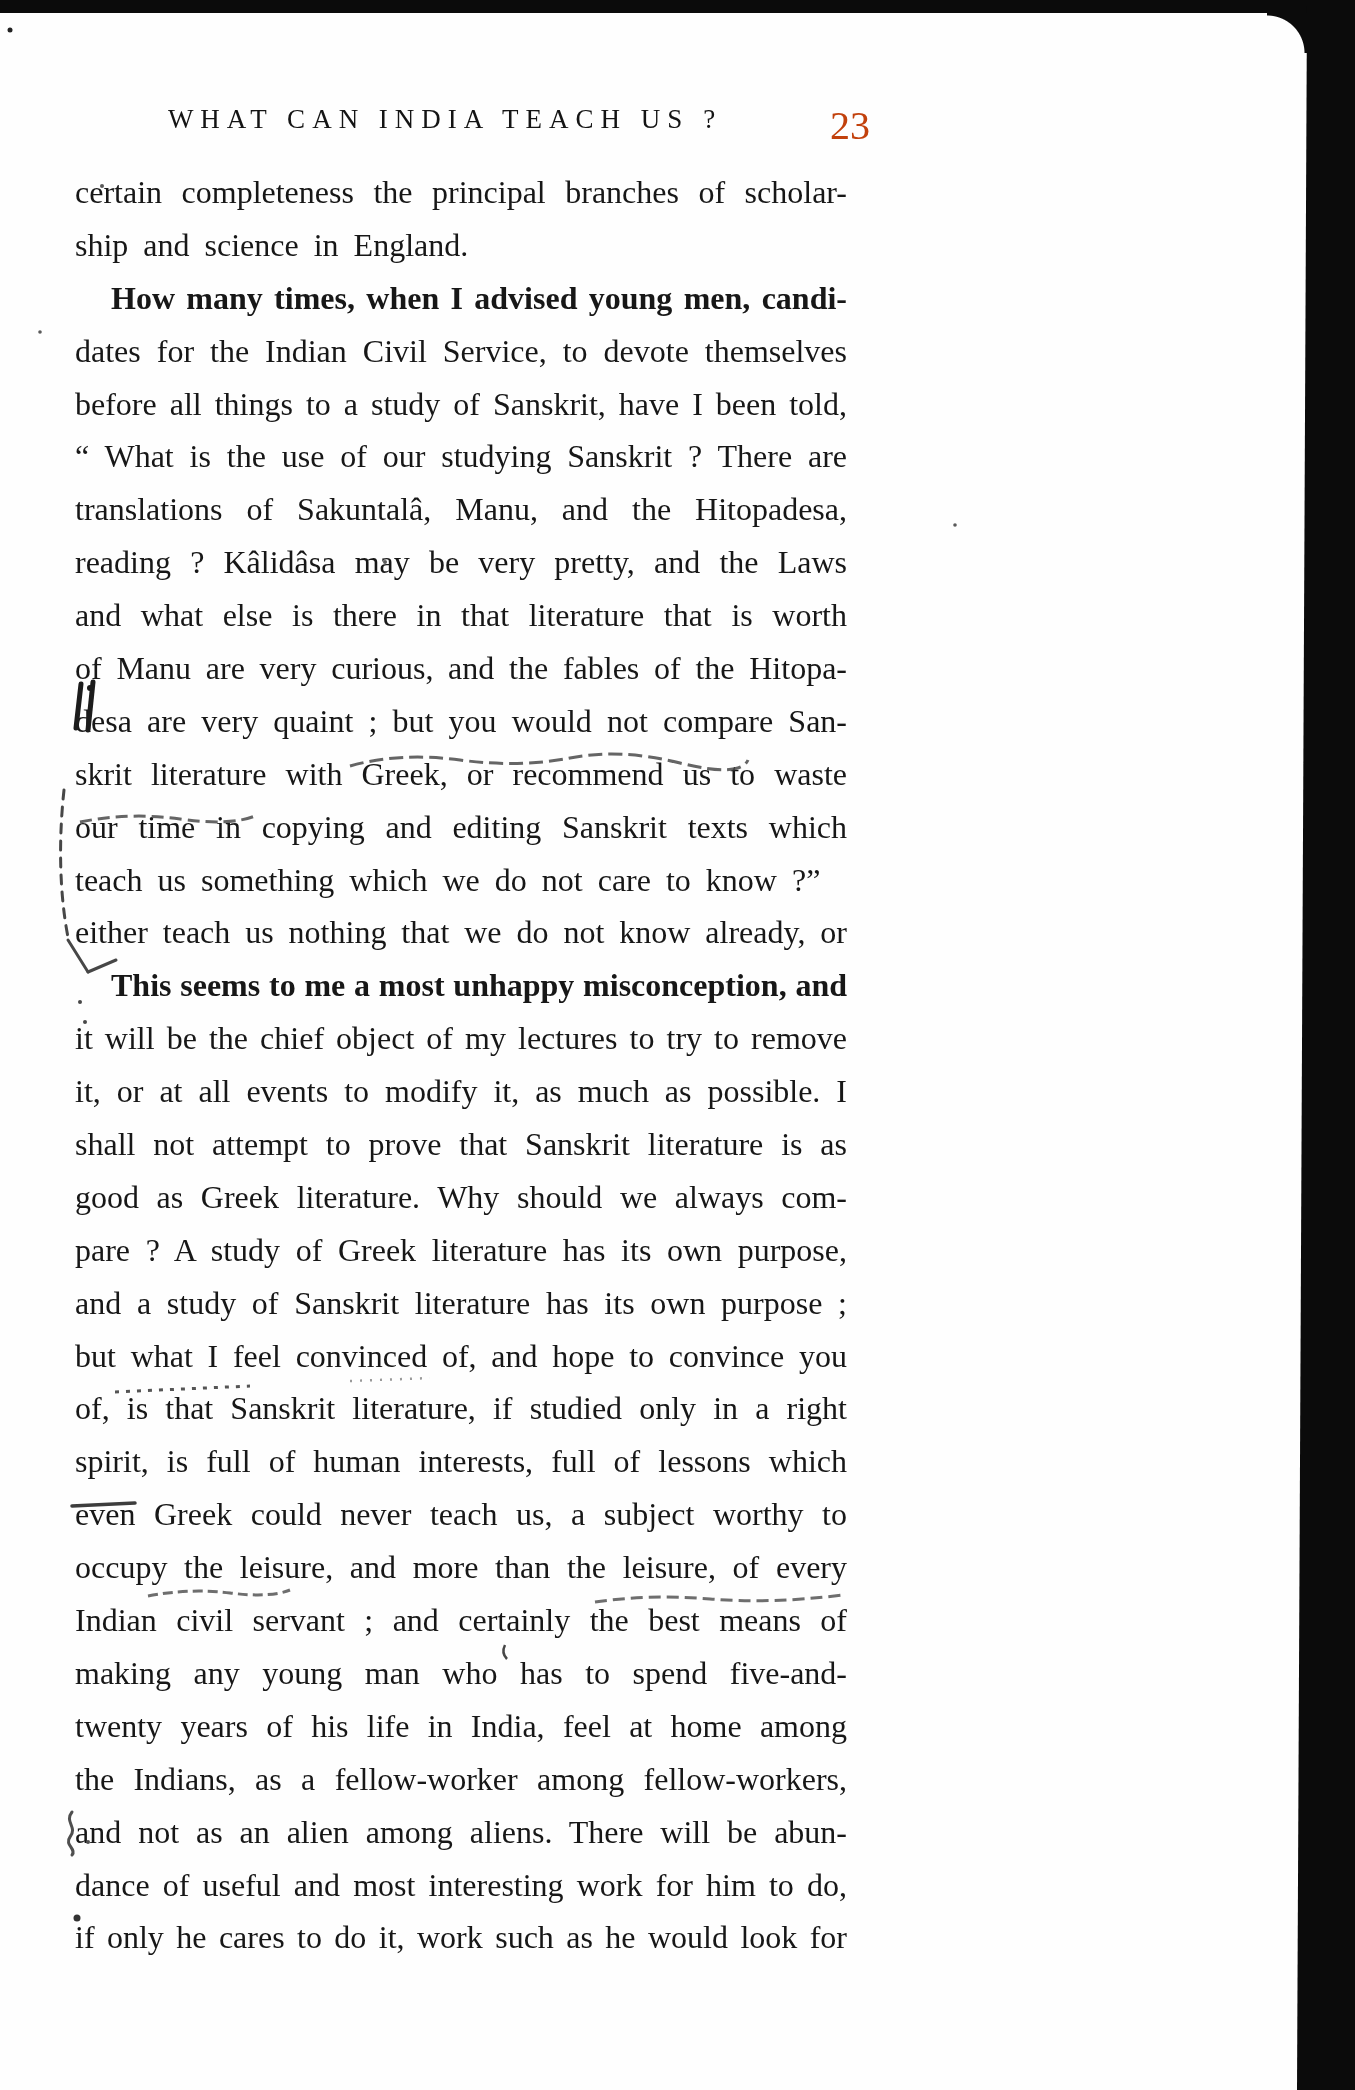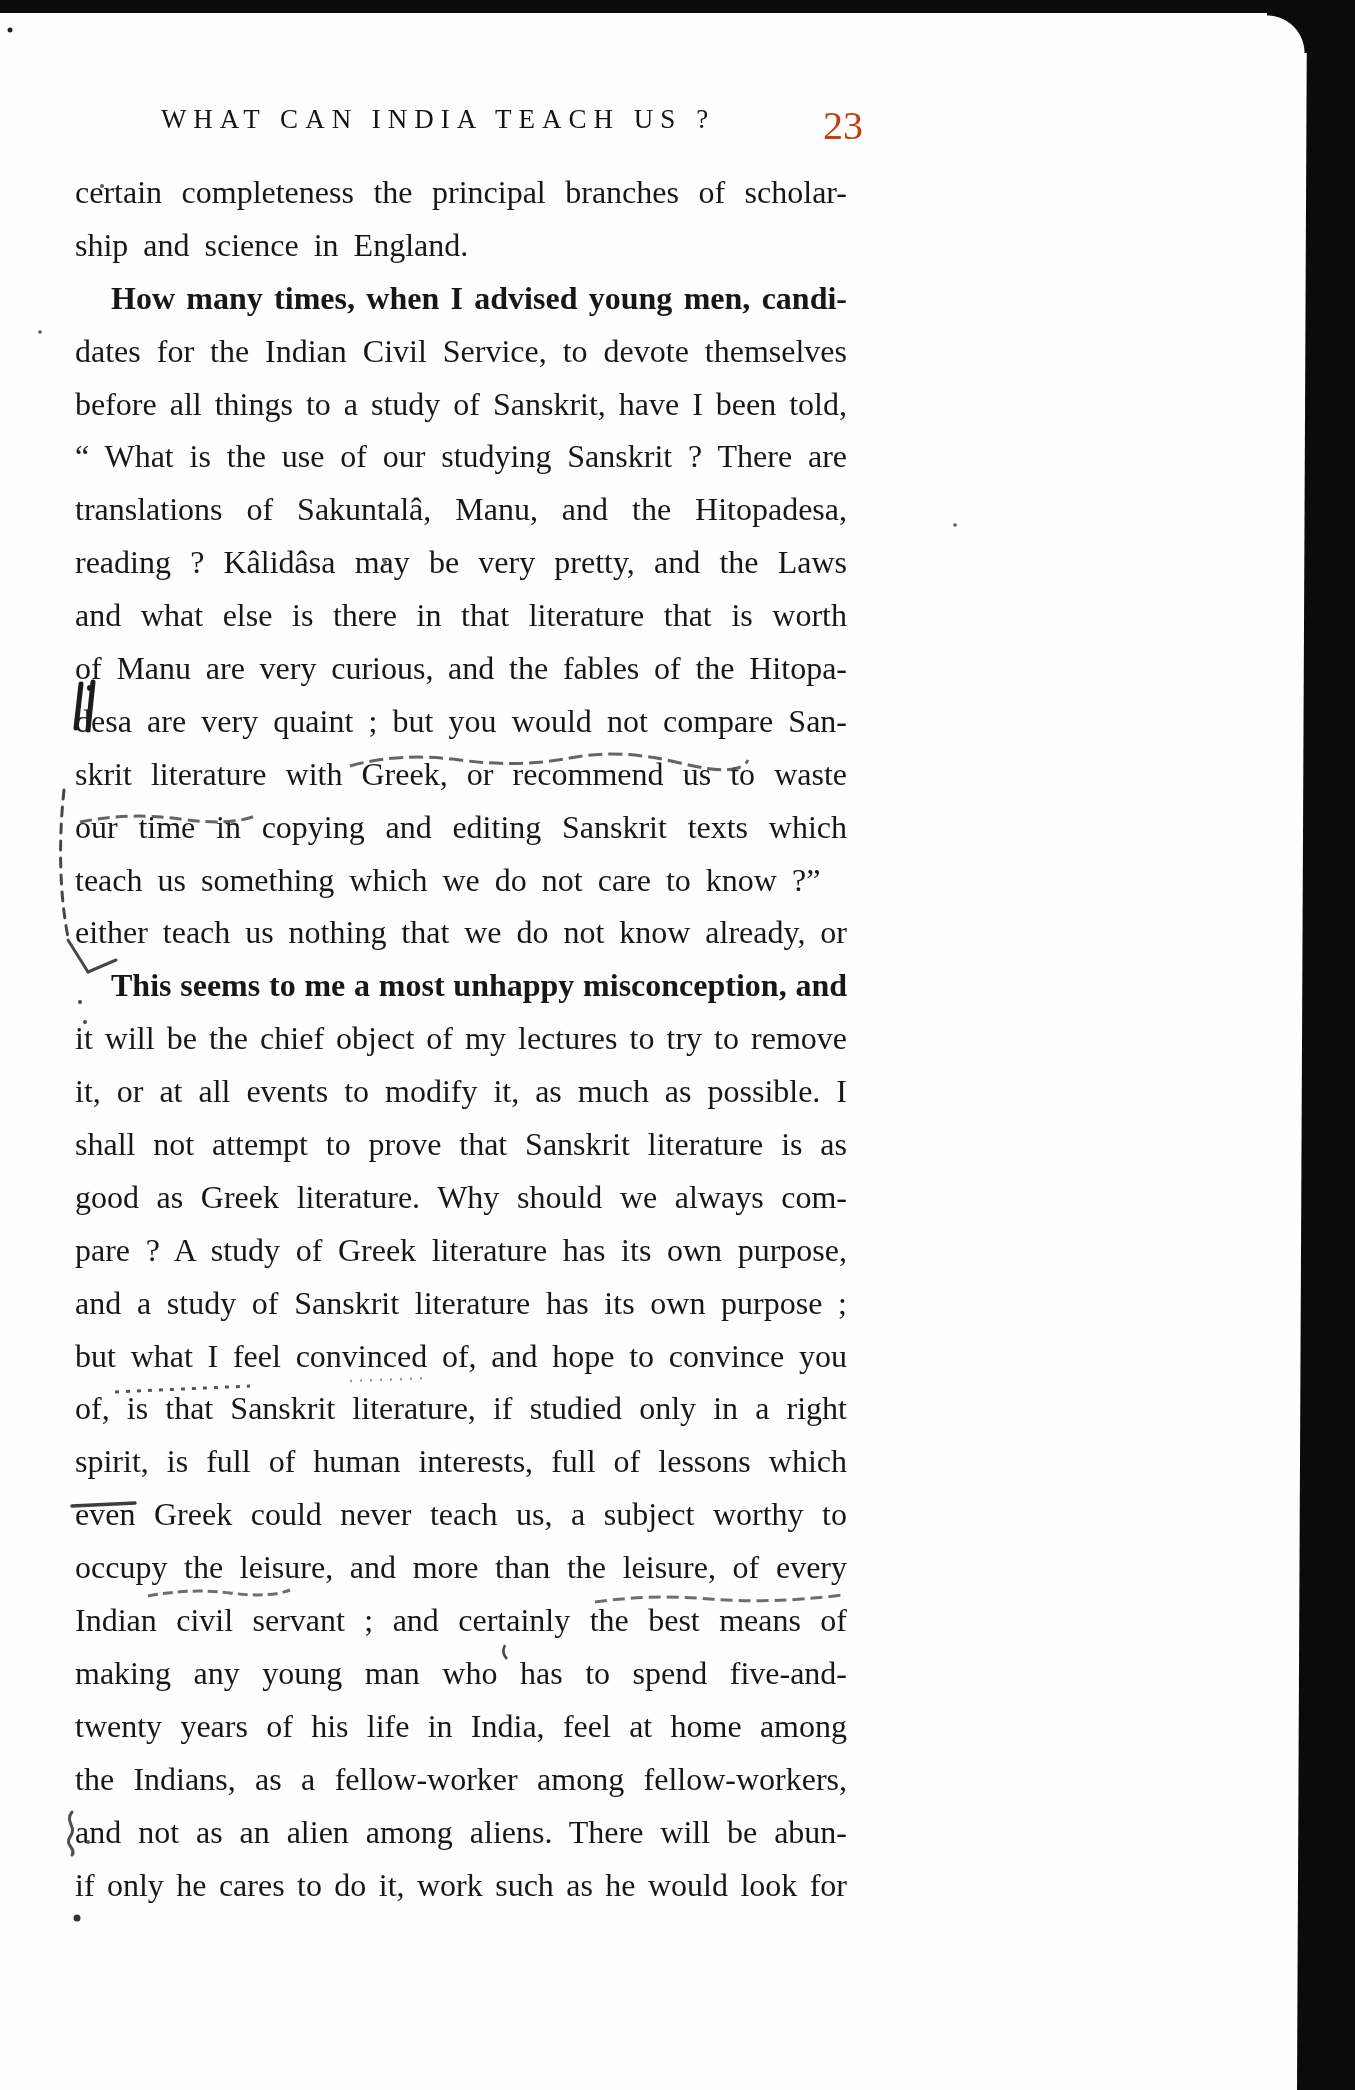--- a/index.html
+++ b/index.html
@@ -15,21 +15,21 @@
   .scan-bar-top{position:absolute;top:0;left:0;width:100%;height:13px;background:#0b0b0b;}
   .scan-band-right{
     position:absolute;top:0;right:0;bottom:0;width:58px;background:#0b0b0b;
     clip-path:polygon(10px 0,100% 0,100% 100%,0 100%);
   }
   .scan-corner{
     position:absolute;top:13px;right:48px;width:40px;height:40px;
     background:radial-gradient(circle at 0 100%, #fefefe 37px, #0b0b0b 38px);
   }
   .running-header{
-    position:absolute;top:104px;left:75px;width:772px;height:46px;
+    position:absolute;top:104px;left:82px;width:772px;height:46px;
   }
   .header-title{
     position:absolute;left:0;top:0;width:100%;
     text-align:center;padding-right:46px;box-sizing:border-box;
     font-size:27px;letter-spacing:7px;color:#141414;white-space:nowrap;
   }
   .page-number{
     position:absolute;right:-16px;top:-2px;font-size:40px;color:#c2410c;
   }
   .text-block{
@@ -86,20 +86,21 @@
       <div class="line">but what I feel convinced of, and hope to convince you</div>
       <div class="line">of, is that Sanskrit literature, if studied only in a right</div>
       <div class="line">spirit, is full of human interests, full of lessons which</div>
       <div class="line">even Greek could never teach us, a subject worthy to</div>
       <div class="line">occupy the leisure, and more than the leisure, of every</div>
       <div class="line">Indian civil servant ; and certainly the best means of</div>
       <div class="line">making any young man who has to spend five-and-</div>
       <div class="line">twenty years of his life in India, feel at home among</div>
       <div class="line">the Indians, as a fellow-worker among fellow-workers,</div>
       <div class="line">and not as an alien among aliens.  There will be abun-</div>
+      <div class="line">dance of useful and most interesting work for him to do,</div>
       <div class="line">if only he cares to do it, work such as he would look for</div>
     </div>
 
   <svg class="marks" width="1355" height="2090" viewBox="0 0 1355 2090">
 
     <g stroke="#1c1c1c" stroke-width="5" stroke-linecap="round" fill="none">
       <path d="M81,684 L76,728"></path>
       <path d="M93,682 L88,730"></path>
       <circle cx="90" cy="688" r="3" fill="#1c1c1c" stroke="none"></circle>
     </g>

